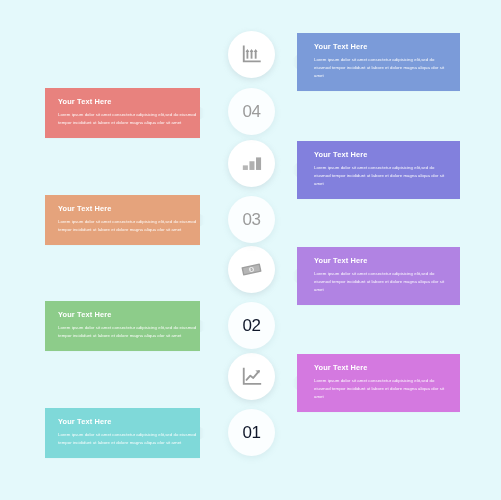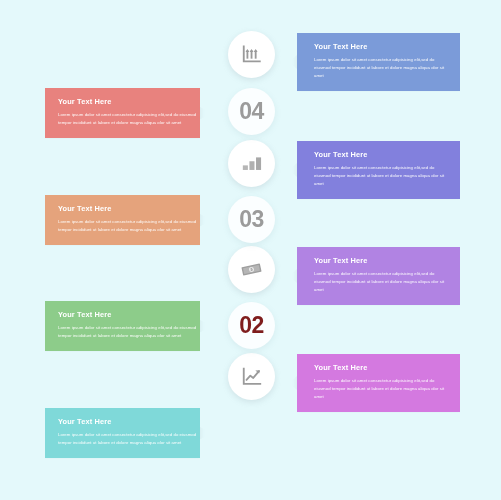--- a/index.html
+++ b/index.html
@@ -74,27 +74,27 @@
     display: flex;
     align-items: center;
     justify-content: center;
     left: 228px;
   }
   .circle.num {
     background: #fbfeff;
     box-shadow: 0 2px 6px rgba(130,160,170,0.14);
   }
   .circle .num-label {
-    font-size: 23px;
-    font-weight: bold;
+    font-size: 17px;
+    font-weight: normal;
     color: #9b9b9b;
     letter-spacing: -0.5px;
     line-height: 1;
   }
-  .circle.faded .num-label { color: #7f1d1d; }
+  .circle.faded .num-label { color: #0f172a; }
   .icon-svg { display: block; }
 </style>
 </head>
 <body>
 
 <div id="stage">
 
   <div class="panel right" style="top:33px;background:#7b9bd9;">
     <div class="p-title">Your Text Here</div>
     <div class="p-body">Lorem ipsum dolor sit amet consectetur adipisicing elit,sed do eiusmod tempor incididunt ut labore et dolore magna aliqua olor sit amet</div>
@@ -195,14 +195,17 @@
   </div>
 
   <div class="circle num" style="top:196px;justify-content:center;">
     <span class="num-label">03</span>
   </div>
 
   <div class="circle num faded" style="top:302px;">
     <span class="num-label">02</span>
   </div>
 
+  <div class="circle num faded" style="top:409px;">
+    <span class="num-label">01</span>
+  </div>
 
 </div>
 
 </body></html>

